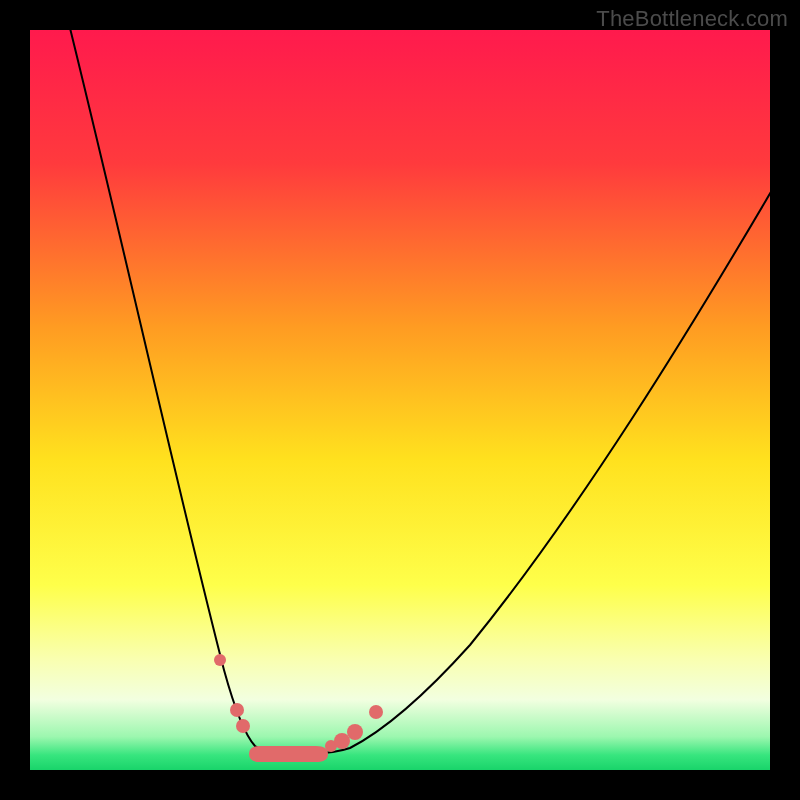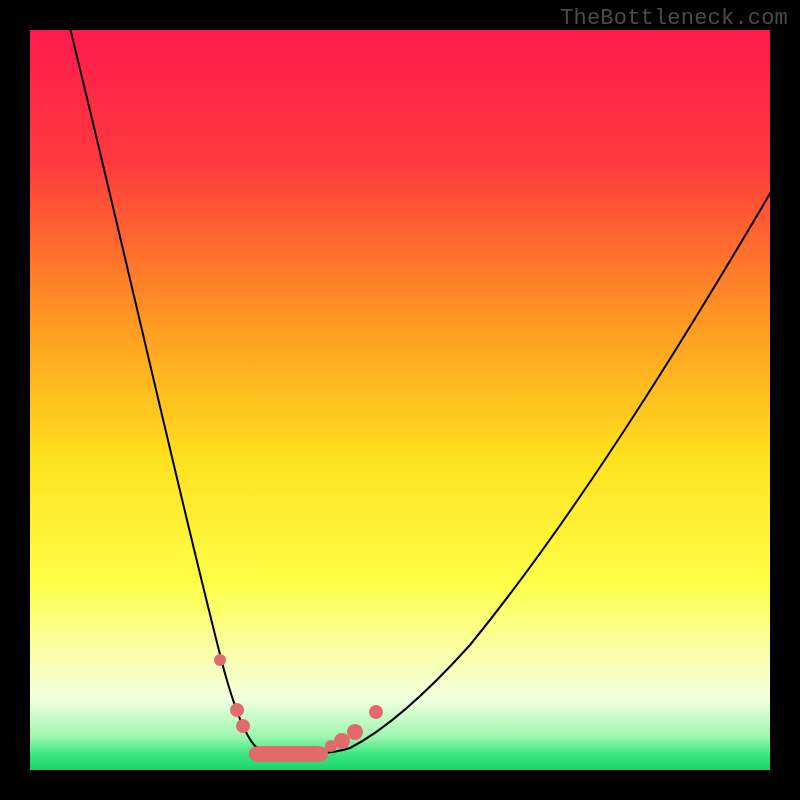--- a/index.html
+++ b/index.html
@@ -10,21 +10,20 @@
     background: #000;
     overflow: hidden;
     font-family: Arial, Helvetica, sans-serif;
   }
   .frame {
     position: absolute;
     top: 0; left: 0;
     width: 800px;
     height: 800px;
     background: #000;
-    font-family: Liberation Mono, monospace;
   }
   .plot-area {
     position: absolute;
     top: 30px;
     left: 30px;
     width: 740px;
     height: 740px;
     overflow: hidden;
   }
   .watermark {

